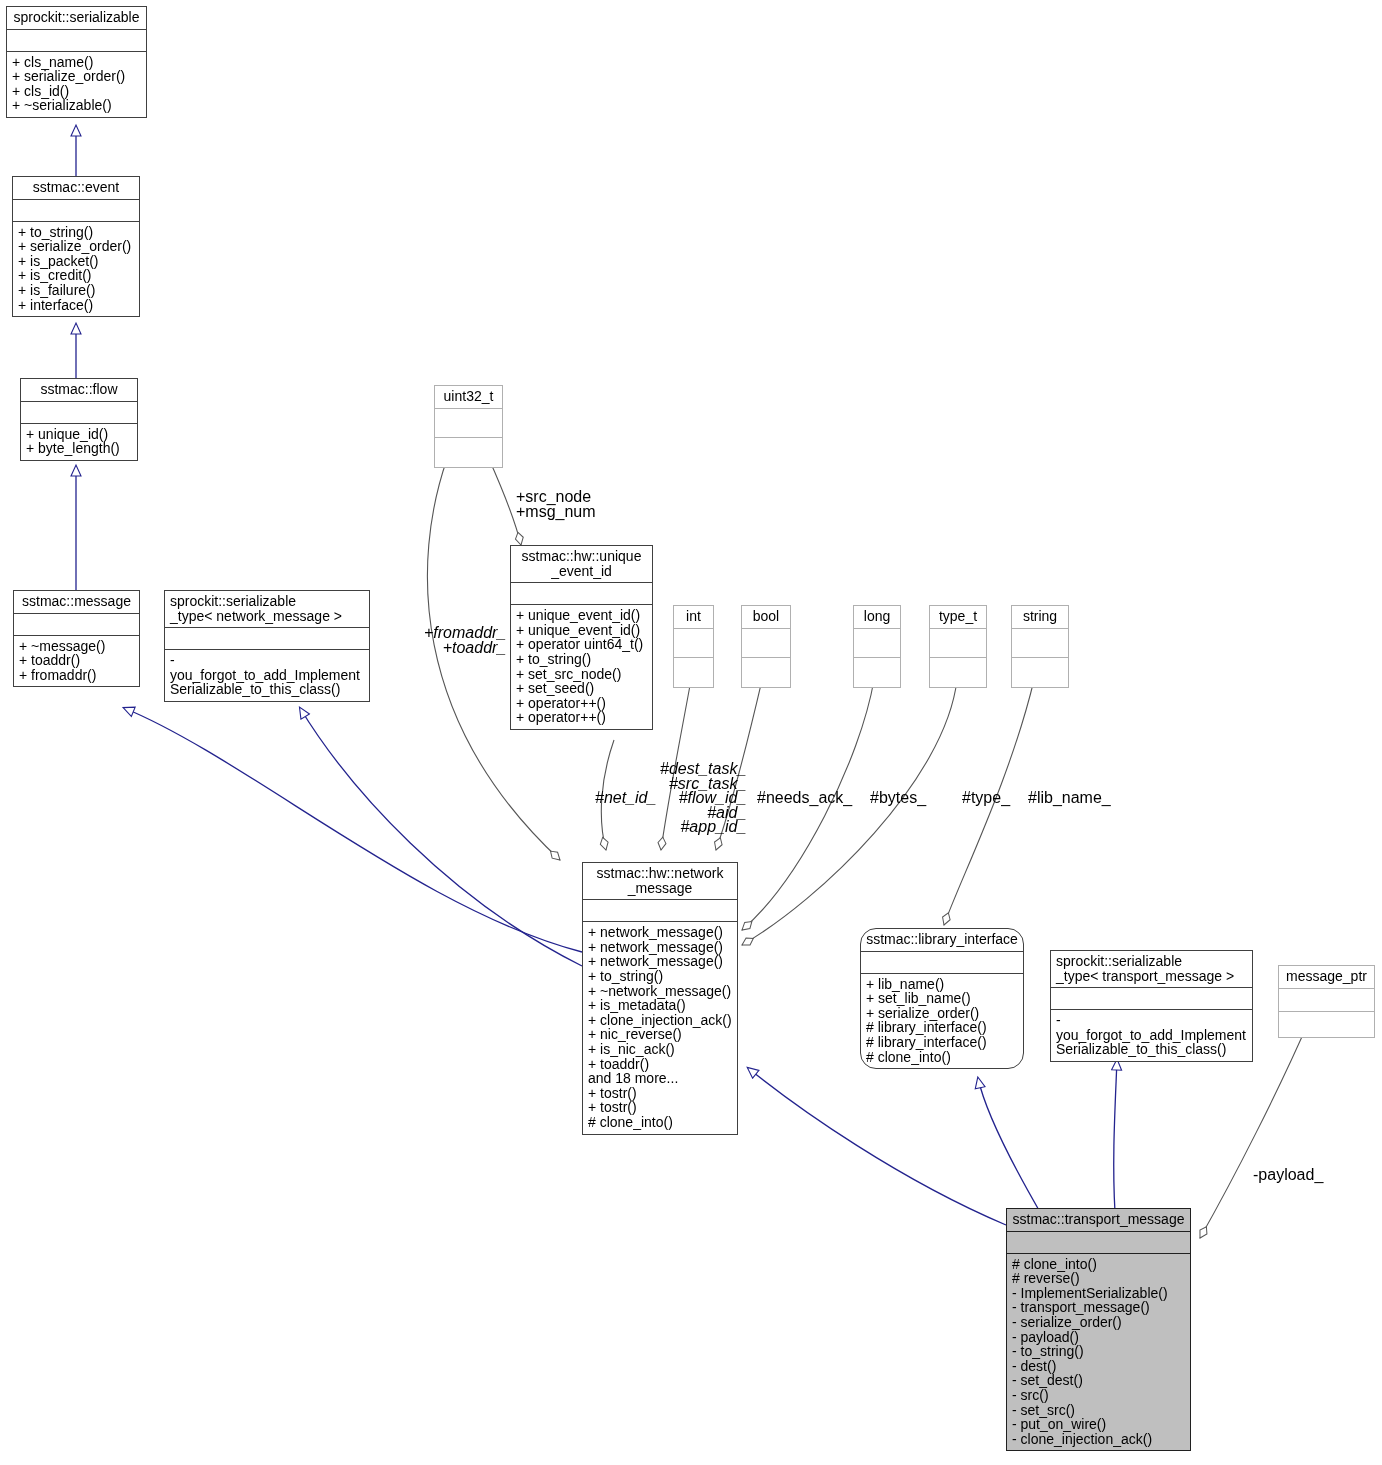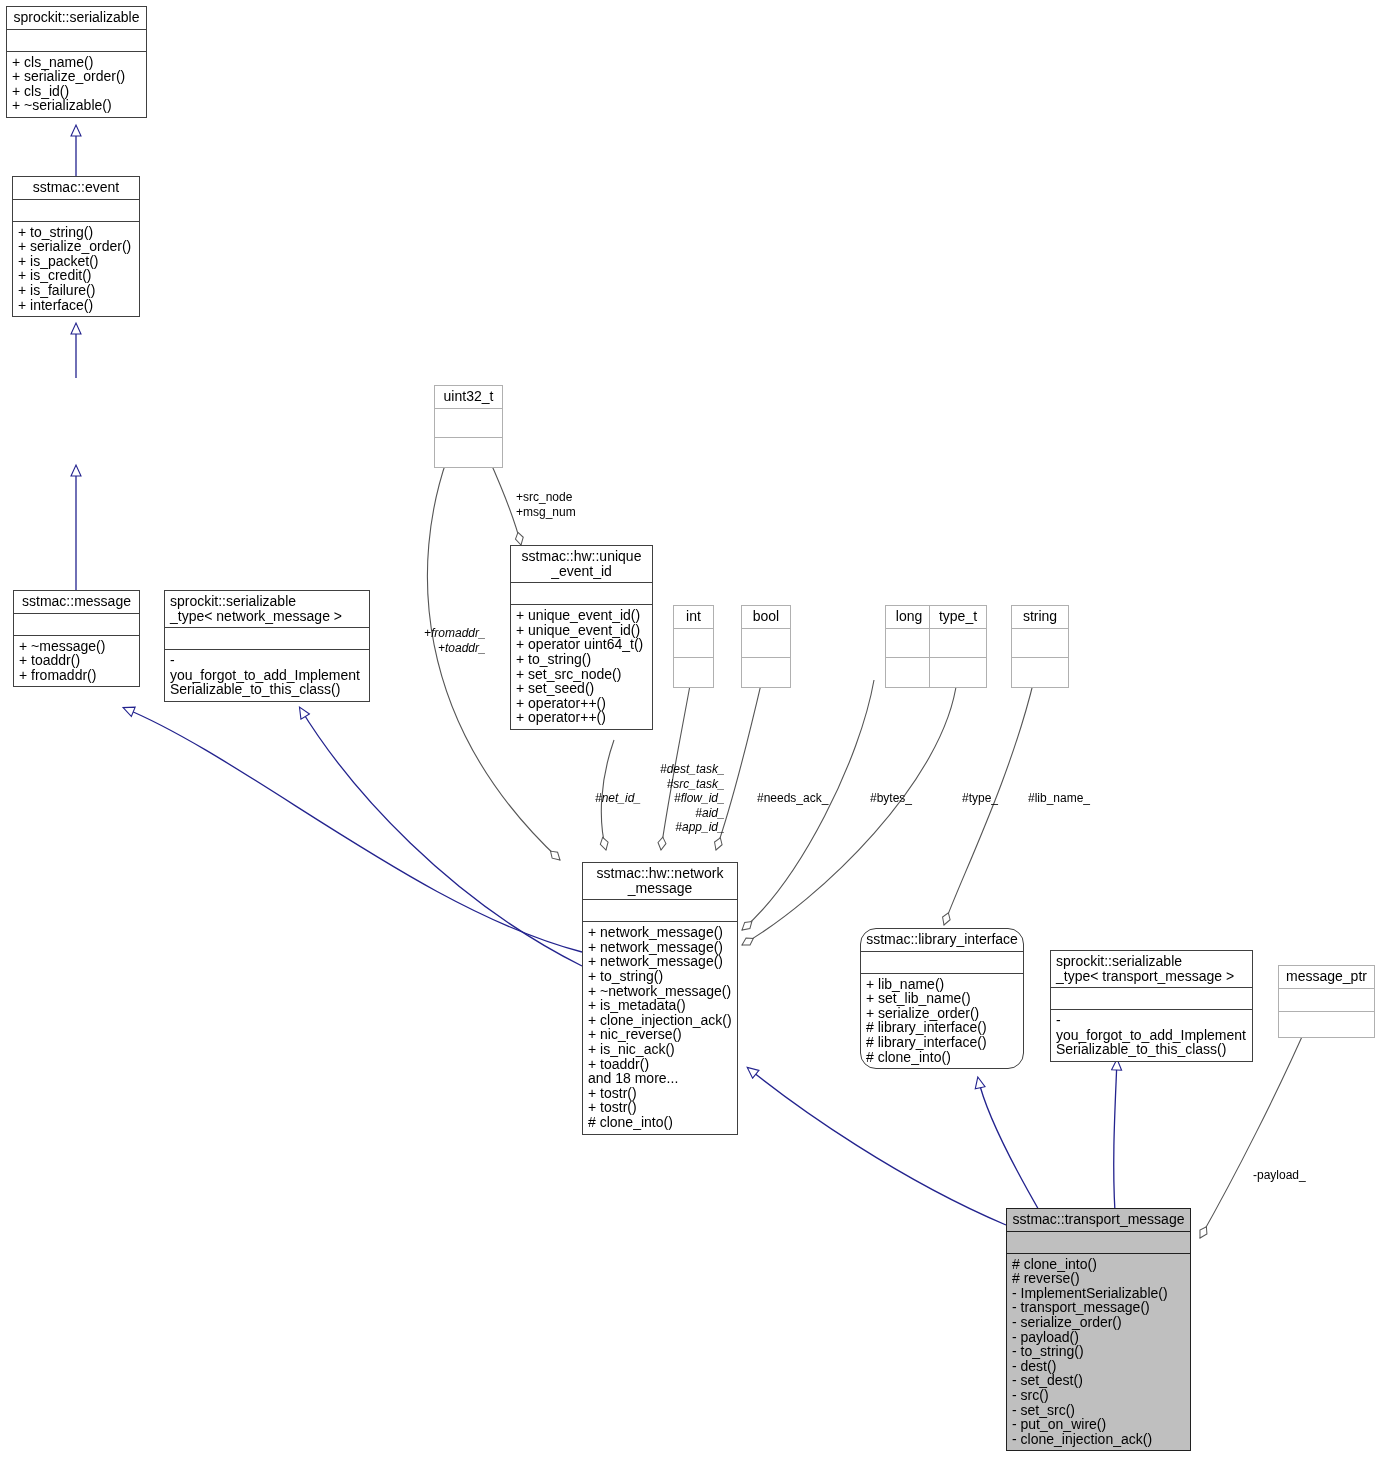--- a/index.html
+++ b/index.html
@@ -59,21 +59,21 @@
     padding: 3px 5px 4px 5px;
   }
   .uml-box .ops div {
     white-space: pre;
   }
   .uml-box .ops .wrapline {
     white-space: pre-line;
   }
   .edge-label {
     position: absolute;
-    font-size: 12px;
+    font-size: 16px;
     line-height: 14.6px;
     color: #000000;
     white-space: pre-line;
     z-index: 6;
     font-family: "Liberation Sans", sans-serif;
   }
   .edge-label.center { text-align: right; font-style: italic; }
 </style>
 </head>
 <body>
@@ -142,20 +142,28 @@
     <div class="sec ops">
       <div>+ to_string()</div>
       <div>+ serialize_order()</div>
       <div>+ is_packet()</div>
       <div>+ is_credit()</div>
       <div>+ is_failure()</div>
       <div>+ interface()</div>
     </div>
   </div>
 
+  <div class="uml-box" style="left:20px; top:378px; width:118px;">
+    <div class="title">sstmac::flow</div>
+    <div class="sec attrs"></div>
+    <div class="sec ops">
+      <div>+ unique_id()</div>
+      <div>+ byte_length()</div>
+    </div>
+  </div>
 
   <div class="uml-box" style="left:13px; top:590px; width:127px;">
     <div class="title">sstmac::message</div>
     <div class="sec attrs"></div>
     <div class="sec ops">
       <div>+ ~message()</div>
       <div>+ toaddr()</div>
       <div>+ fromaddr()</div>
     </div>
   </div>
@@ -197,21 +205,21 @@
     <div class="sec attrs" style="min-height:22px;"></div>
     <div class="sec ops" style="min-height:22px;"></div>
   </div>
 
   <div class="uml-box light" style="left:741px; top:605px; width:50px;">
     <div class="title">bool</div>
     <div class="sec attrs" style="min-height:22px;"></div>
     <div class="sec ops" style="min-height:22px;"></div>
   </div>
 
-  <div class="uml-box light" style="left:853px; top:605px; width:48px;margin-left:32px;">
+  <div class="uml-box light" style="left:853px; top:605px; width:48px;">
     <div class="title">long</div>
     <div class="sec attrs" style="min-height:22px;"></div>
     <div class="sec ops" style="min-height:22px;"></div>
   </div>
 
   <div class="uml-box light" style="left:929px; top:605px; width:58px;">
     <div class="title">type_t</div>
     <div class="sec attrs" style="min-height:22px;"></div>
     <div class="sec ops" style="min-height:22px;"></div>
   </div>

